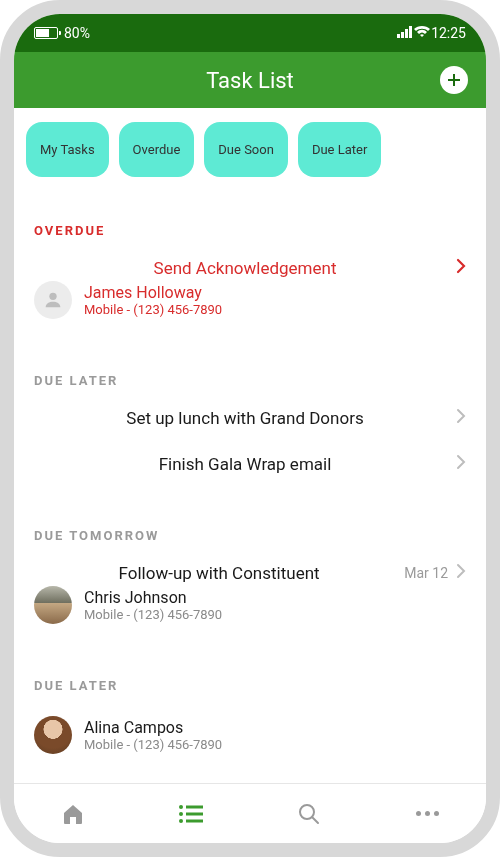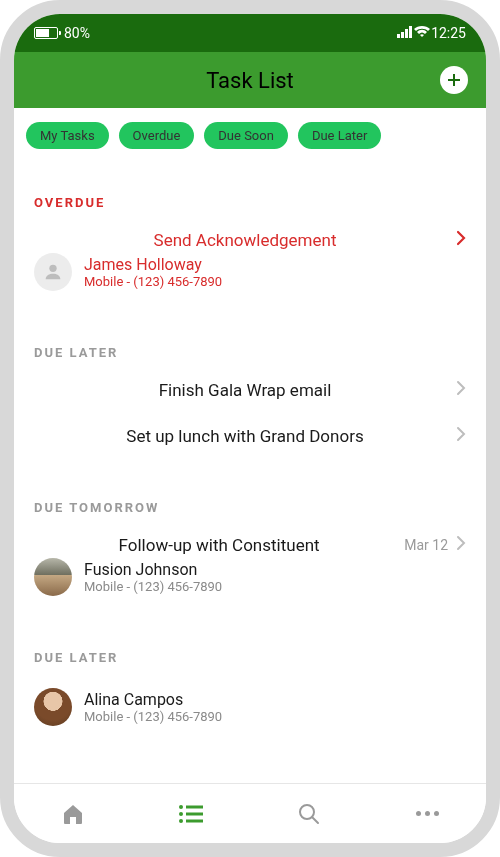--- a/index.html
+++ b/index.html
@@ -58,21 +58,21 @@
     content:"";
     position:absolute;
     right:-4px; top:3px;
     width:2px; height:4px;
     background:#fff;
     border-radius:0 1px 1px 0;
   }
   .signal-icon, .wifi-icon { display:inline-block; }
   .header {
     background: #3c9b2e;
-    color: #000000;
+    color: #ffffff;
     height: 56px;
     display: flex;
     align-items: center;
     justify-content: center;
     position: relative;
   }
   .header-title {
     font-size: 22px;
     font-weight: 400;
   }
@@ -91,24 +91,24 @@
     cursor: pointer;
   }
   .add-btn svg { display:block; }
   .filter-row {
     display: flex;
     gap: 10px;
     padding: 14px 12px 10px 12px;
     background: #fff;
   }
   .filter-chip {
-    background: #22c55e;
+    background: #5eead4;
     color: #333;
     font-size: 13px;
-    padding: 6px 14px;
+    padding: 20px 14px;
     border-radius: 16px;
     cursor: pointer;
     white-space: nowrap;
   }
   .content {
     height: calc(100% - 38px - 56px - 60px);
     overflow-y: auto;
     padding: 0 0 10px 0;
   }
   .section {
@@ -291,32 +291,32 @@
           </div>
         </div>
       </div>
     </div>
 
     <div class="section">
       <div class="section-header">DUE LATER</div>
 
       <div class="task-item">
         <div class="task-title-row">
-          <span class="task-title">Finish Gala Wrap email</span>
+          <span class="task-title">Set up lunch with Grand Donors</span>
           <span class="chevron">
             <svg width="10" height="16" viewBox="0 0 10 16">
                 <path d="M2 2l6 6-6 6" stroke="currentColor" stroke-width="2" fill="none" stroke-linecap="round"></path>
               </svg>
           </span>
         </div>
       </div>
 
       <div class="task-item">
         <div class="task-title-row">
-          <span class="task-title">Set up lunch with Grand Donors</span>
+          <span class="task-title">Finish Gala Wrap email</span>
           <span class="chevron">
             <svg width="10" height="16" viewBox="0 0 10 16">
                 <path d="M2 2l6 6-6 6" stroke="currentColor" stroke-width="2" fill="none" stroke-linecap="round"></path>
               </svg>
           </span>
         </div>
       </div>
     </div>
 
     <div class="section">
@@ -328,21 +328,21 @@
           <span class="task-date">Mar 12</span>
           <span class="chevron">
             <svg width="10" height="16" viewBox="0 0 10 16">
                 <path d="M2 2l6 6-6 6" stroke="currentColor" stroke-width="2" fill="none" stroke-linecap="round"></path>
               </svg>
           </span>
         </div>
         <div class="contact-row">
           <div class="avatar photo1"></div>
           <div class="contact-text">
-            <span class="contact-name">Fusion Johnson</span>
+            <span class="contact-name">Chris Johnson</span>
             <span class="contact-phone">Mobile - (123) 456-7890</span>
           </div>
         </div>
       </div>
     </div>
 
     <div class="section">
       <div class="section-header">DUE LATER</div>
 
       <div class="task-item">

